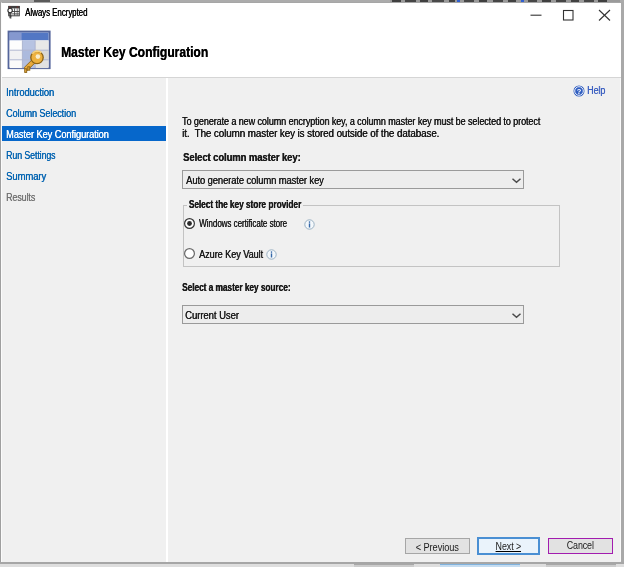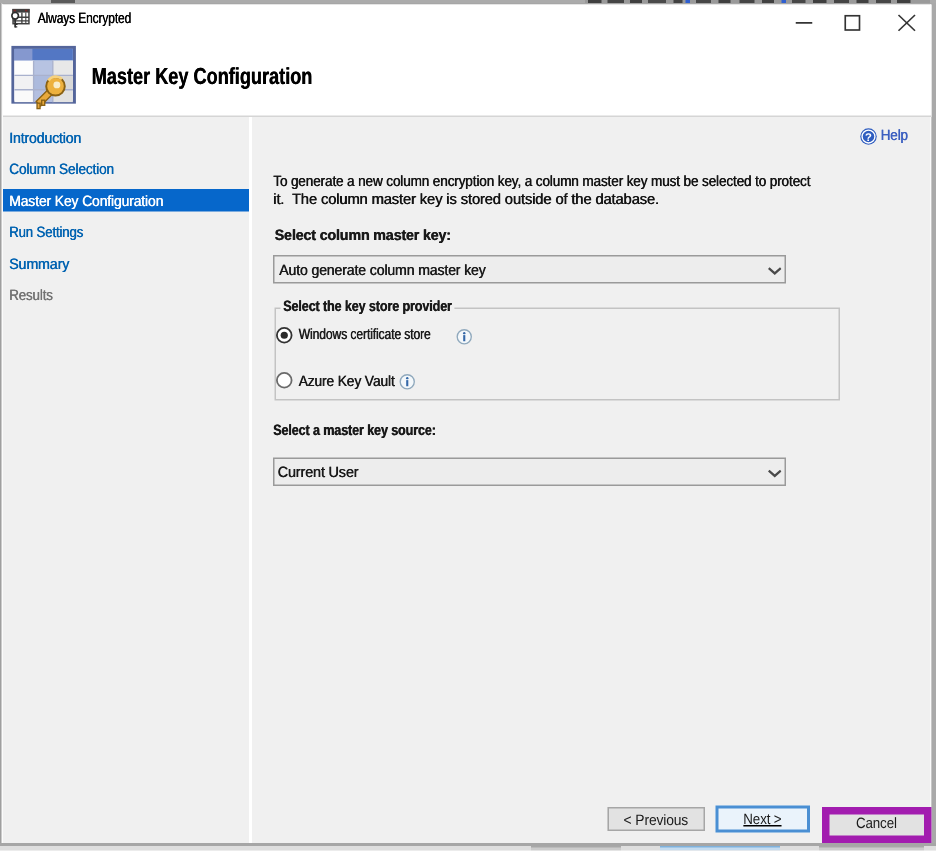--- a/index.html
+++ b/index.html
@@ -154,21 +154,21 @@
 <svg class="abs" style="left:511.5px;top:312.5px;" width="9" height="6" viewBox="0 0 9 6">
   <polyline points="0.5,0.8 4.5,4.3 8.5,0.8" fill="none" stroke="#4a4a4a" stroke-width="1.5"></polyline>
 </svg>
 
 <div class="abs" style="left:405px;top:537.5px;width:62.5px;height:14.5px;background:#e2e2e2;border:1px solid #a6a6a6;display:flex;align-items:flex-end;justify-content:center;">
   <span style="font-size:10px;letter-spacing:-0.1px;color:#1a1a1a;transform:scaleX(0.925);white-space:nowrap;">&lt; Previous</span>
 </div>
 <div class="abs" style="left:476.5px;top:537px;width:59.5px;height:14px;background:#eaf3fb;border:2px solid #4a8fd3;display:flex;align-items:center;justify-content:center;text-decoration:underline;">
   <span style="font-size:10px;letter-spacing:-0.1px;color:#1a1a1a;transform:scaleX(0.89);white-space:nowrap;">Next &gt;</span>
 </div>
-<div class="abs" style="left:547.5px;top:537.5px;width:63.5px;height:14.5px;background:#e2e2e2;border:5px solid #a21caf;display:flex;align-items:center;justify-content:center;">
+<div class="abs" style="left:547.5px;top:537.5px;width:63.5px;height:14.5px;background:#e2e2e2;border:1px solid #a21caf;display:flex;align-items:center;justify-content:center;">
   <span style="font-size:10px;letter-spacing:-0.1px;color:#1a1a1a;transform:scaleX(0.89);white-space:nowrap;">Cancel</span>
 </div>
 
 <div class="abs" style="left:0;top:562px;width:624px;height:2px;background:#a6a6a6;"></div>
 <div class="abs" style="left:0;top:564px;width:624px;height:3px;background:#dedede;"></div>
 <div class="abs" style="left:354px;top:564px;width:60px;height:3px;background:#cccccc;border-top:1px solid #a8a8a8;box-sizing:border-box;"></div>
 <div class="abs" style="left:440px;top:564px;width:80px;height:3px;background:#c5dcf0;border-top:1px solid #7fb2dd;box-sizing:border-box;"></div>
 <div class="abs" style="left:546px;top:564px;width:70px;height:3px;background:#cccccc;border-top:1px solid #a8a8a8;box-sizing:border-box;"></div>
 
 </body></html>

